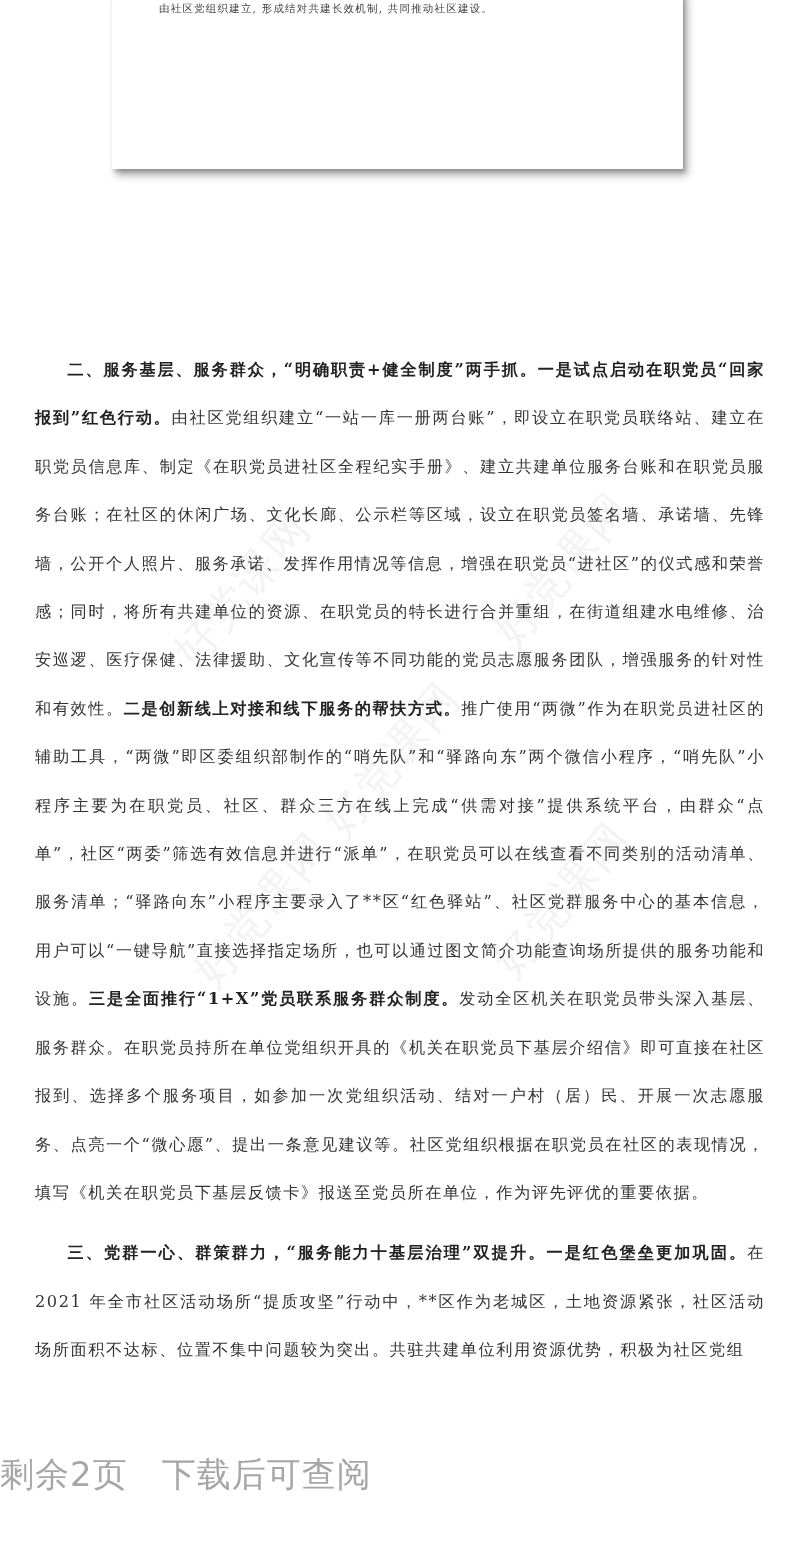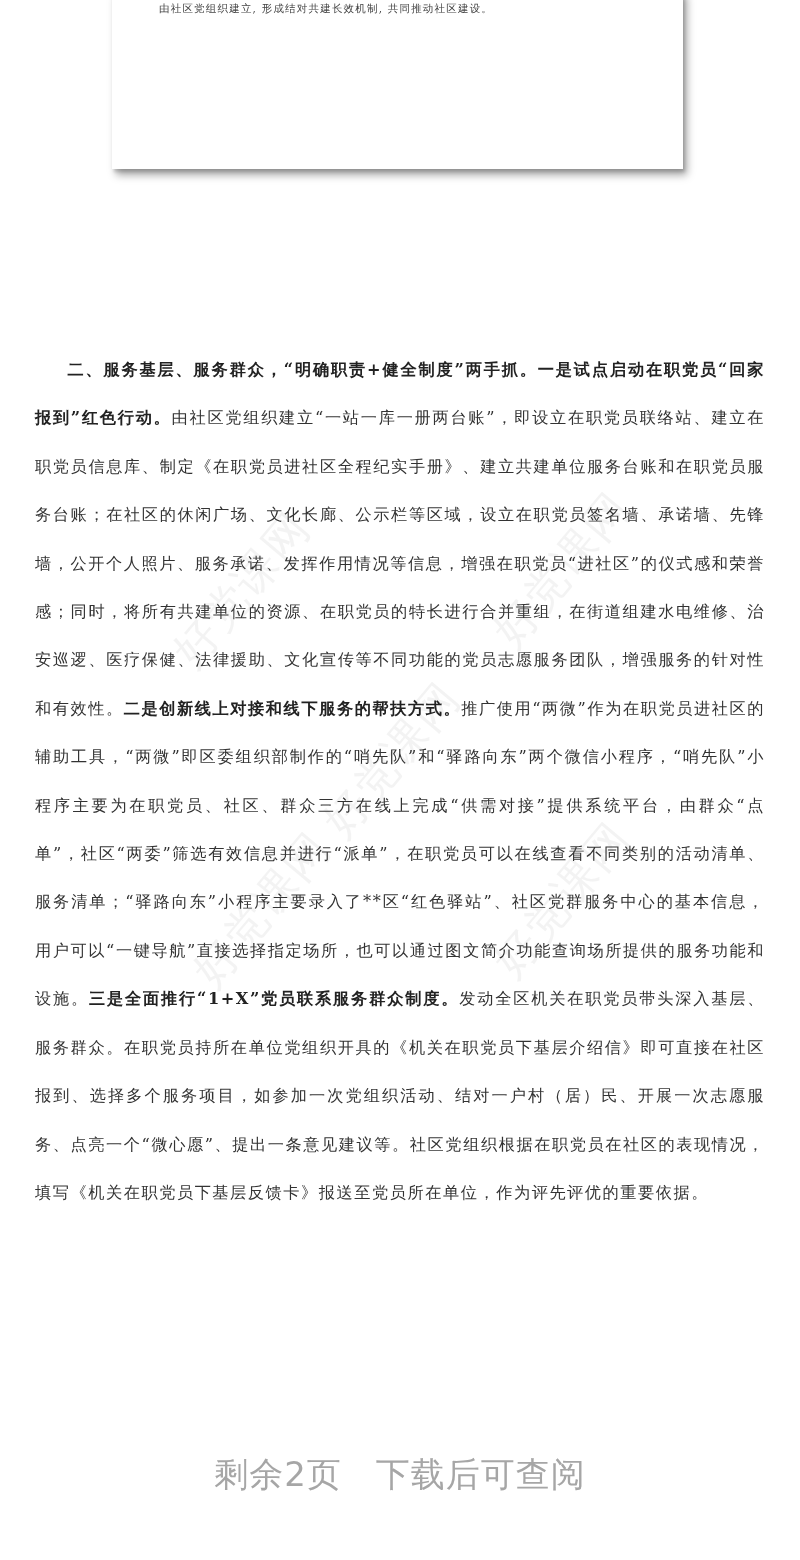--- a/index.html
+++ b/index.html
@@ -69,21 +69,20 @@
     white-space: nowrap;
     pointer-events: none;
     letter-spacing: 2px;
   }
   
   .footer-prompt {
     position: absolute;
     left: 0;
     top: 1452px;
     width: 800px;
-    text-align: center;
     font-family: "DejaVu Sans", "Liberation Sans", sans-serif;
     font-size: 34px;
     color: #a6a6a6;
     letter-spacing: 1px;
     cursor: pointer;
   }
   .footer-prompt .gap {
     display: inline-block;
     width: 34px;
   }
@@ -98,17 +97,20 @@
 <div class="wm" style="left:150px; top:560px;">好党课网</div>
 <div class="wm" style="left:470px; top:540px;">好党课网</div>
 <div class="wm" style="left:300px; top:730px;">好党课网</div>
 <div class="wm" style="left:170px; top:880px;">好党课网</div>
 <div class="wm" style="left:470px; top:870px;">好党课网</div>
 
 <div class="doc">
   <p class="para">
     <span class="bold">二、服务基层、服务群众，“明确职责+健全制度”两手抓。一是试点启动在职党员“回家报到”红色行动。</span><span>由社区党组织建立“一站一库一册两台账”，即设立在职党员联络站、建立在职党员信息库、制定《在职党员进社区全程纪实手册》、建立共建单位服务台账和在职党员服务台账；在社区的休闲广场、文化长廊、公示栏等区域，设立在职党员签名墙、承诺墙、先锋墙，公开个人照片、服务承诺、发挥作用情况等信息，增强在职党员“进社区”的仪式感和荣誉感；同时，将所有共建单位的资源、在职党员的特长进行合并重组，在街道组建水电维修、治安巡逻、医疗保健、法律援助、文化宣传等不同功能的党员志愿服务团队，增强服务的针对性和有效性。</span><span class="bold">二是创新线上对接和线下服务的帮扶方式。</span><span>推广使用“两微”作为在职党员进社区的辅助工具，“两微”即区委组织部制作的“哨先队”和“驿路向东”两个微信小程序，“哨先队”小程序主要为在职党员、社区、群众三方在线上完成“供需对接”提供系统平台，由群众“点单”，社区“两委”筛选有效信息并进行“派单”，在职党员可以在线查看不同类别的活动清单、服务清单；“驿路向东”小程序主要录入了**区“红色驿站”、社区党群服务中心的基本信息，用户可以“一键导航”直接选择指定场所，也可以通过图文简介功能查询场所提供的服务功能和设施。</span><span class="bold">三是全面推行“1+X”党员联系服务群众制度。</span><span>发动全区机关在职党员带头深入基层、服务群众。在职党员持所在单位党组织开具的《机关在职党员下基层介绍信》即可直接在社区报到、选择多个服务项目，如参加一次党组织活动、结对一户村（居）民、开展一次志愿服务、点亮一个“微心愿”、提出一条意见建议等。社区党组织根据在职党员在社区的表现情况，填写《机关在职党员下基层反馈卡》报送至党员所在单位，作为评先评优的重要依据。</span>
   </p>
+  <p class="para">
+    <span class="bold">三、党群一心、群策群力，“服务能力十基层治理”双提升。一是红色堡垒更加巩固。</span><span>在 2021 年全市社区活动场所“提质攻坚”行动中，**区作为老城区，土地资源紧张，社区活动场所面积不达标、位置不集中问题较为突出。共驻共建单位利用资源优势，积极为社区党组</span>
+  </p>
 </div>
 
 <div class="footer-prompt">
   <span>剩余2页</span><span class="gap"></span><span>下载后可查阅</span>
 </div>
 
 </body></html>

